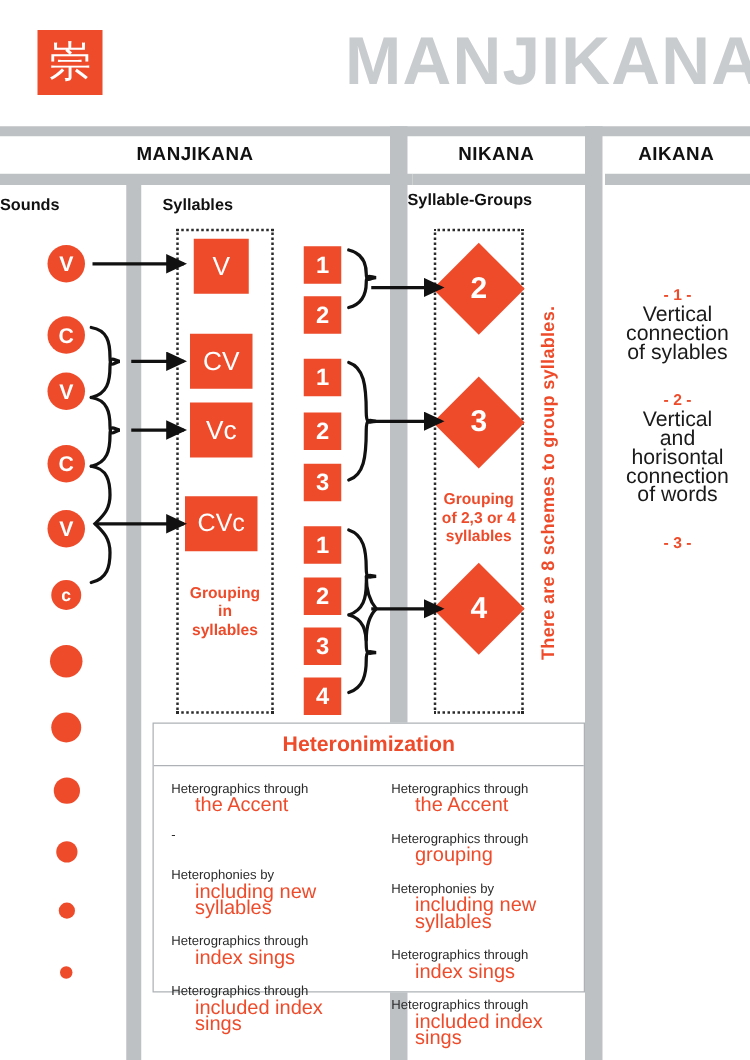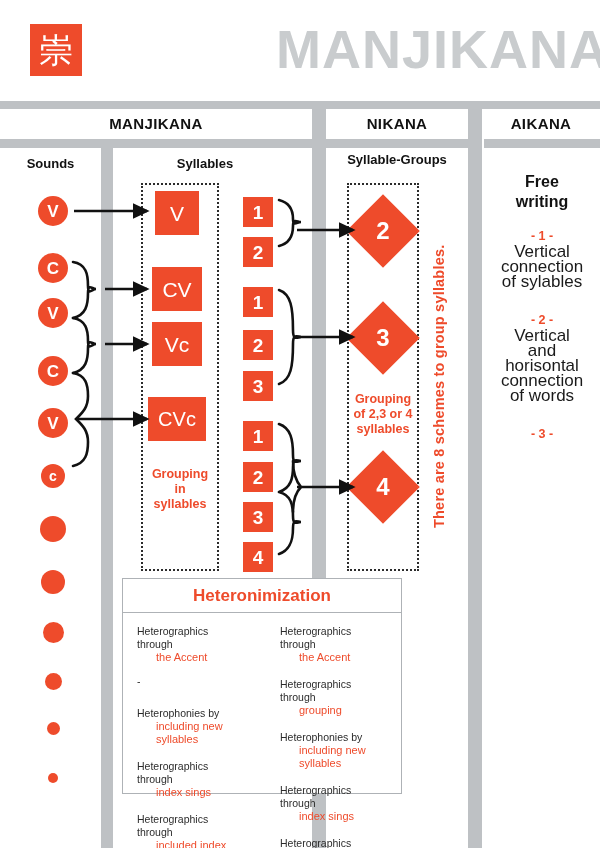--- a/index.html
+++ b/index.html
@@ -32,21 +32,21 @@
   
   .hbar { position: absolute; background: #BEC1C4; }
   .vbar { position: absolute; background: #BEC1C4; }
 
   
   .band-title {
     position: absolute; text-align: center;
     font-size: 15px; font-weight: bold; color: #111; letter-spacing: .4px;
   }
   .col-title {
-    position: absolute; text-align: center;
+    position: absolute; text-align: left;
     font-size: 13px; font-weight: bold; color: #111;
   }
 
   
   .sound {
     position: absolute; border-radius: 50%; background: #EE4B2B;
     color: #fff; display: flex; align-items: center; justify-content: center;
     font-weight: bold; line-height: 1;
   }
 
@@ -105,21 +105,21 @@
   .het-title {
     height: 34px; display: flex; align-items: center; justify-content: center;
     color: #EE4B2B; font-size: 17px; font-weight: bold;
     border-bottom: 1px solid #aeb2b6;
   }
   .het-body { display: flex; height: calc(100% - 34px); }
   .het-col { flex: 1; padding: 12px 14px 0 14px; }
   .het-col.right { padding-left: 22px; }
   .het-item { margin-bottom: 11px; }
   .het-dark { color: #2b2b2b; font-size: 10.5px; line-height: 13px; }
-  .het-red { color: #EE4B2B; font-size: 11px; line-height: 13px; padding-left: 19px; }
+  .het-red { color: #EE4B2B; font-size: 16px; line-height: 13px; padding-left: 19px; }
 
   svg.overlay { position: absolute; left: 0; top: 0; width: 600px; height: 848px; pointer-events: none; }
 </style>
 </head>
 <body>
 
 <div id="page">
 
   <div class="logo-row">
     <div class="logo-mark">崇</div>
@@ -189,35 +189,34 @@
     <div class="diamond-label">3</div>
   </div>
   <div class="diamond-wrap" style="left:357px; top:461px; width:52px; height:52px;">
     <div class="diamond"></div>
     <div class="diamond-label">4</div>
   </div>
 
   <div class="red-caption" style="left:347px; top:392px; width:72px;">Grouping<br>of 2,3 or 4<br>syllables</div>
   <div class="vert-caption" style="left:431px; top:218px; height:310px;">There are 8 schemes to group syllables.</div>
 
-  <div class="aikana-head" style="left:487px; top:172px;">Free<br>writing</div>
 
   <div class="aikana-block" style="left:487px; top:228px;">
     <div class="aikana-num">- 1 -</div>
     <div class="aikana-text">Vertical<br>connection<br>of sylables</div>
   </div>
   <div class="aikana-block" style="left:487px; top:312px;">
     <div class="aikana-num">- 2 -</div>
     <div class="aikana-text">Vertical<br>and<br>horisontal<br>connection<br>of words</div>
   </div>
   <div class="aikana-block" style="left:487px; top:426px;">
     <div class="aikana-num">- 3 -</div>
   </div>
 
-  <div class="het-box" style="left:122px; top:578px; width:280px; height:216px;">
+  <div class="het-box" style="left:122px; top:578px; width:346px; height:216px;">
     <div class="het-title">Heteronimization</div>
     <div class="het-body">
       <div class="het-col">
         <div class="het-item">
           <div class="het-dark">Heterographics through</div>
           <div class="het-red">the Accent</div>
         </div>
         <div class="het-item">
           <div class="het-dark">-</div>
           <div class="het-red"></div>

